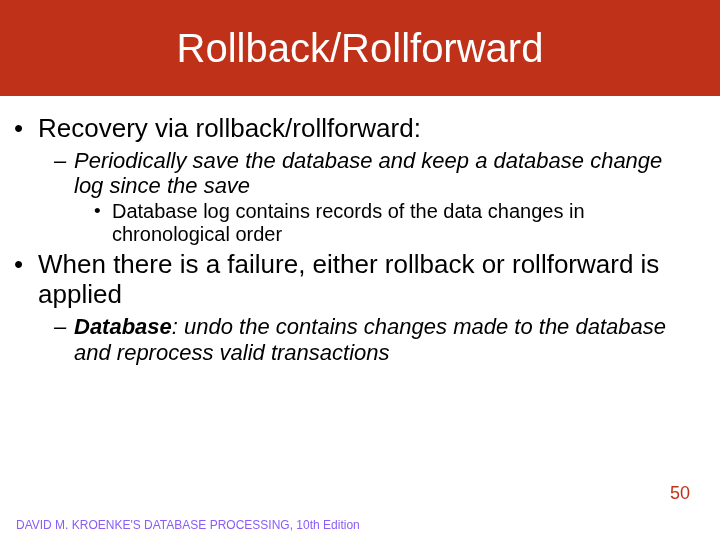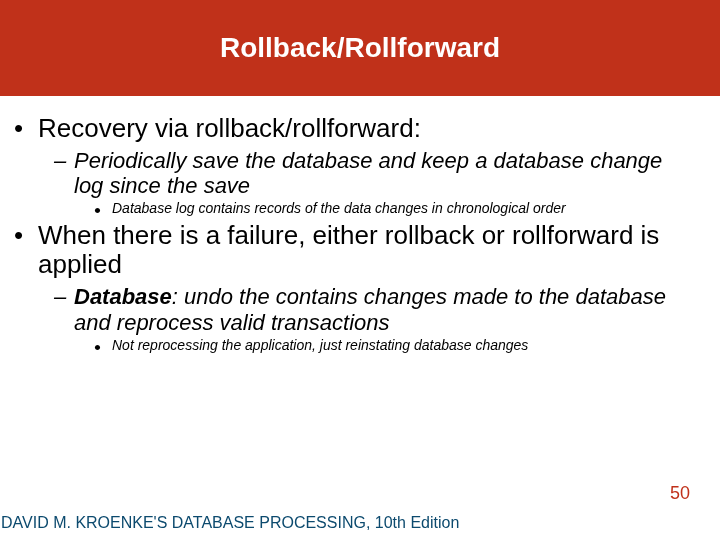--- a/index.html
+++ b/index.html
@@ -20,22 +20,22 @@
   .title-bar {
     background: #c0311a;
     width: 100%;
     height: 96px;
     display: flex;
     align-items: center;
     justify-content: center;
   }
   .title-text {
     color: #ffffff;
-    font-size: 28px;
-    font-weight: bold;
+    font-size: 40px;
+    font-weight: normal;
   }
   .content {
     padding: 14px 30px 0 14px;
     color: #000000;
   }
   .l1 {
     font-size: 26px;
     margin: 4px 0 4px 0;
     padding-left: 24px;
     position: relative;
@@ -57,43 +57,42 @@
     font-style: italic;
   }
   .l2::before {
     content: "–";
     position: absolute;
     left: 40px;
     top: 0;
     font-size: 22px;
   }
   .l3 {
-    font-size: 14px;
+    font-size: 20px;
     margin: 2px 0 2px 0;
     padding-left: 98px;
     position: relative;
     line-height: 1.15;
-    font-style: italic;
   }
   .l3::before {
     content: "•";
     position: absolute;
     left: 80px;
     top: 0;
     font-size: 19px;
   }
   .bold-lead {
     font-weight: bold;
   }
   .footer {
     position: absolute;
-    left: 1px;
+    left: 16px;
     bottom: 8px;
-    font-size: 16px;
-    color: #0c4a6e;
+    font-size: 12px;
+    color: #8b5cf6;
     line-height: 1.2;
   }
   .page-num {
     position: absolute;
     right: 30px;
     bottom: 36px;
     font-size: 18px;
     color: #c0311a;
   }
 </style>
@@ -114,21 +113,20 @@
 
     <div class="l3">Database log contains records of the data changes in chronological order</div>
 
     <div class="l1">When there is a failure, either rollback or rollforward is applied</div>
 
     <div class="l2">
       <span class="bold-lead">Database</span><span>: undo the contains changes made to the database and reprocess valid transactions</span>
     </div>
 
 
-    <div class="l3">Not reprocessing the application, just reinstating database changes</div>
 
   </div>
 
   <div class="footer">
     <div>DAVID M. KROENKE'S DATABASE PROCESSING, 10th Edition</div>
   </div>
 
   <div class="page-num">50</div>
 
 </div>

